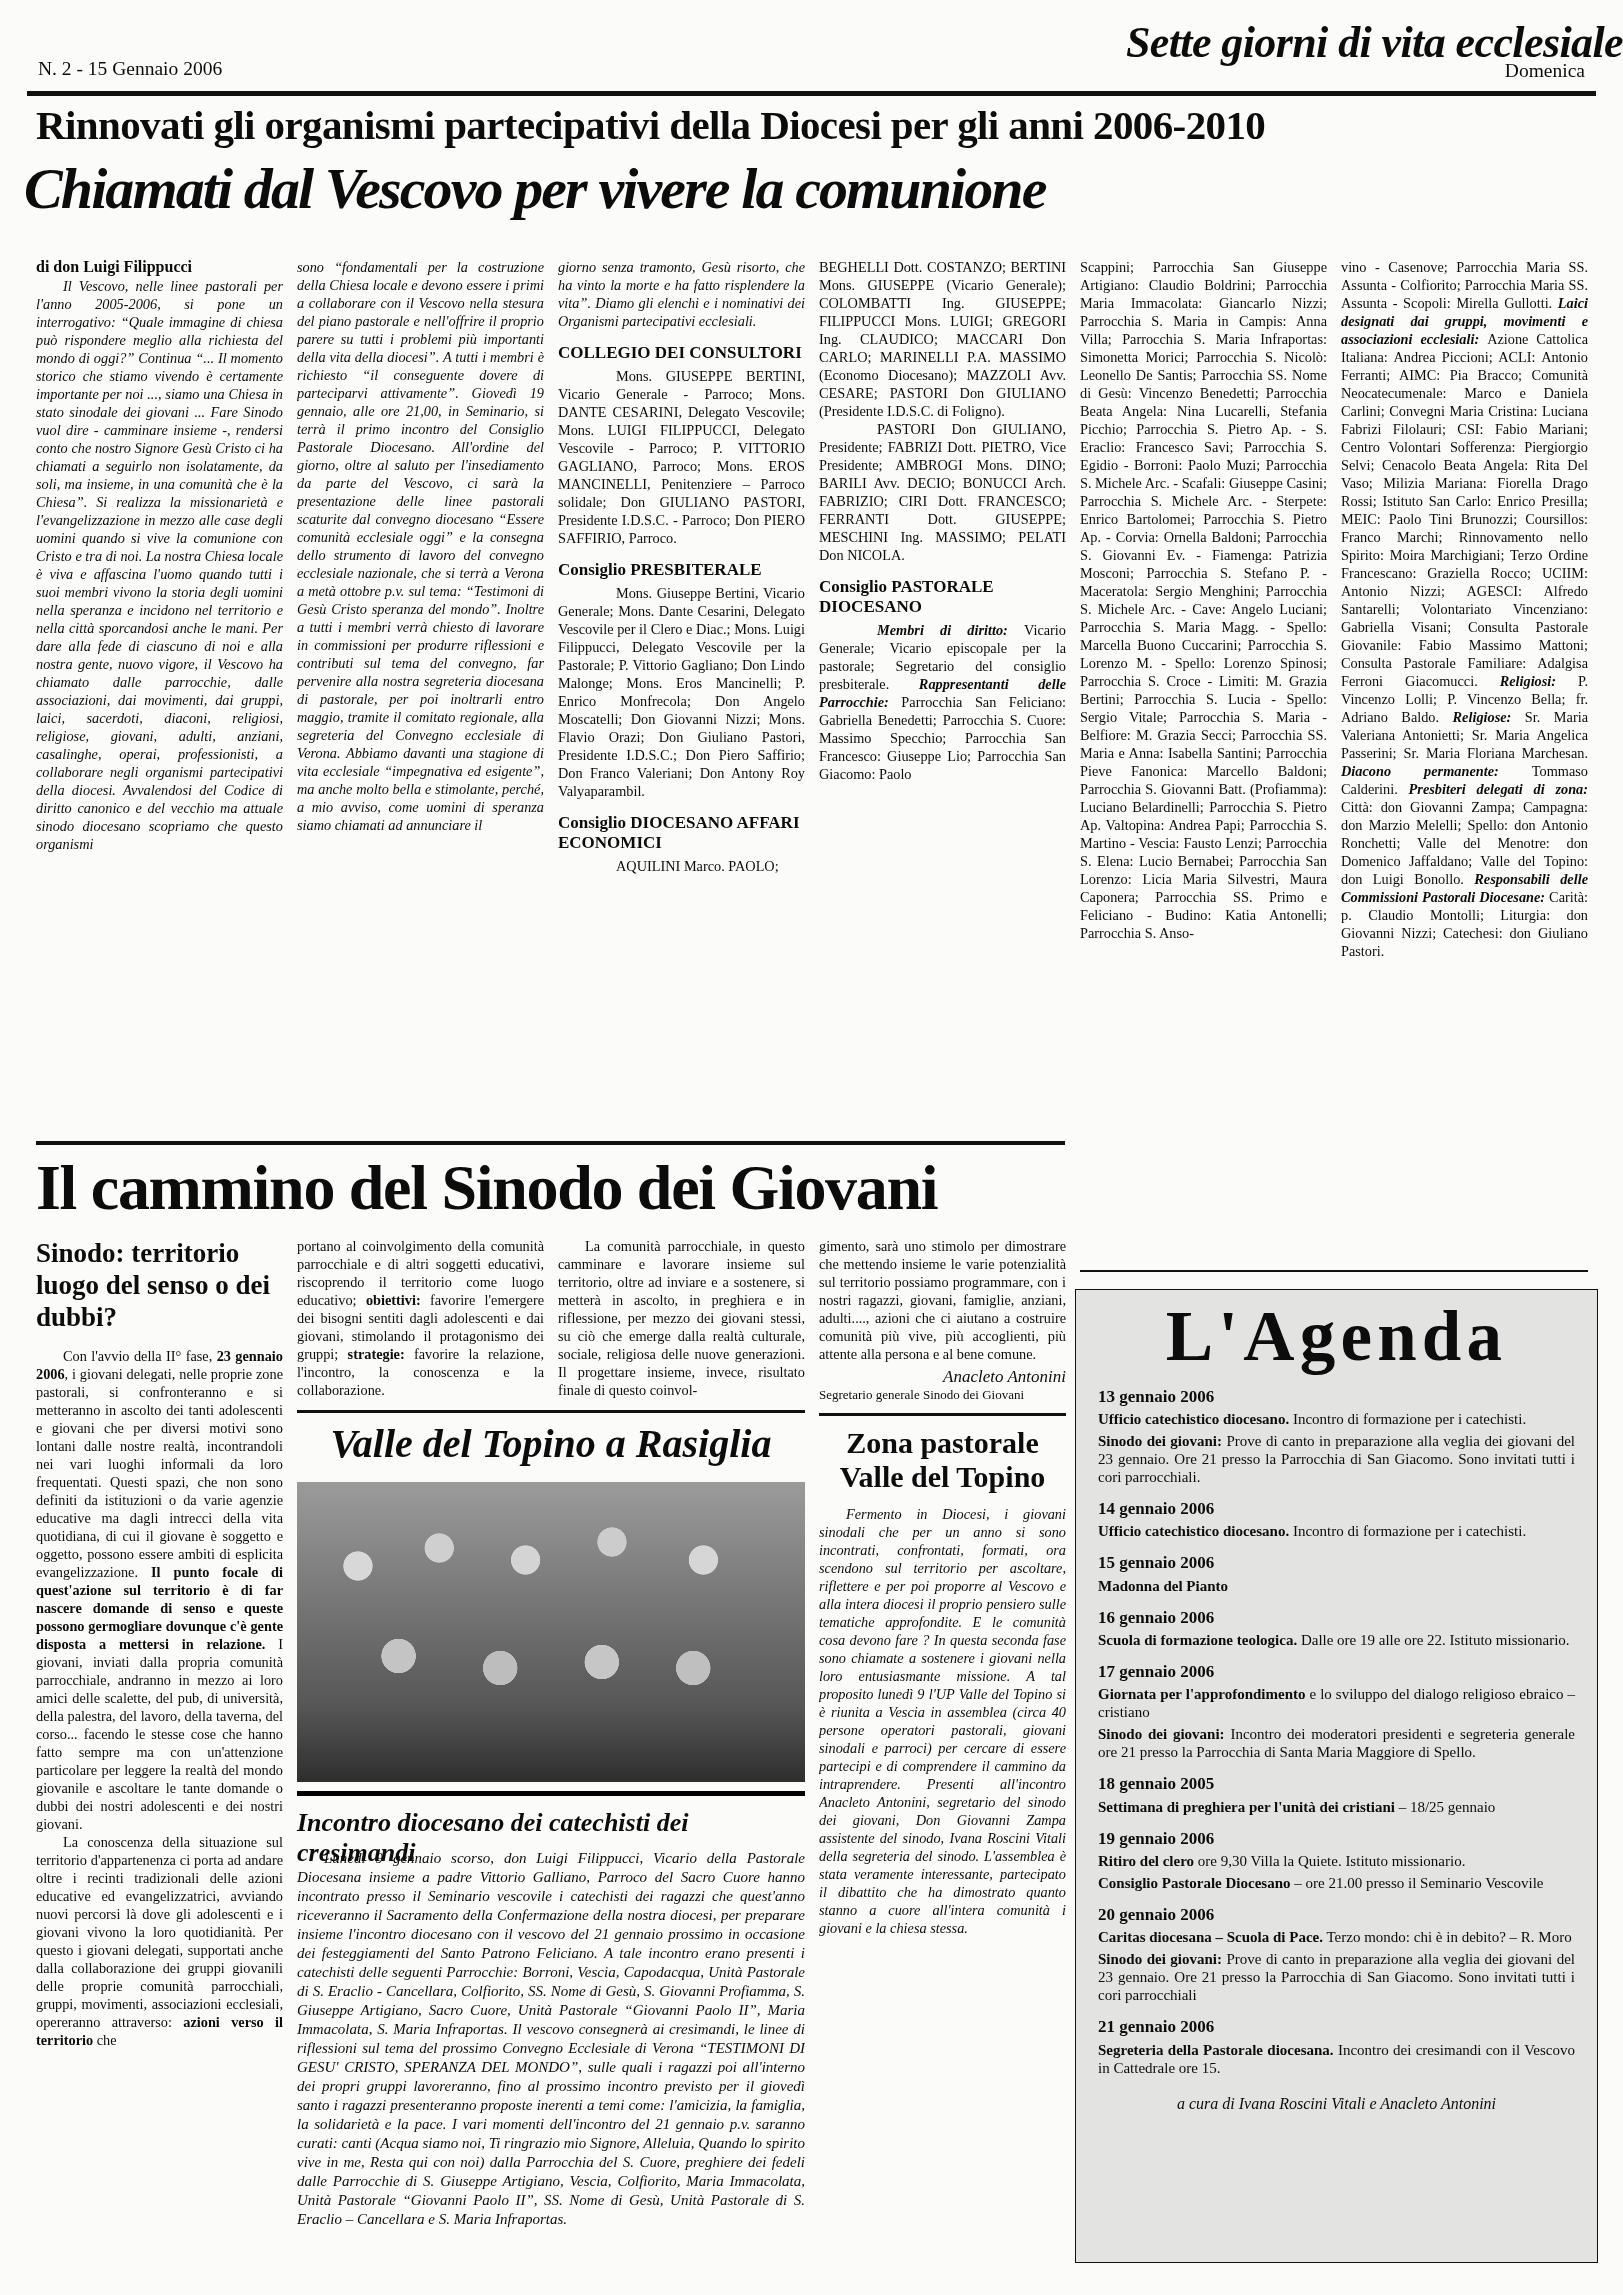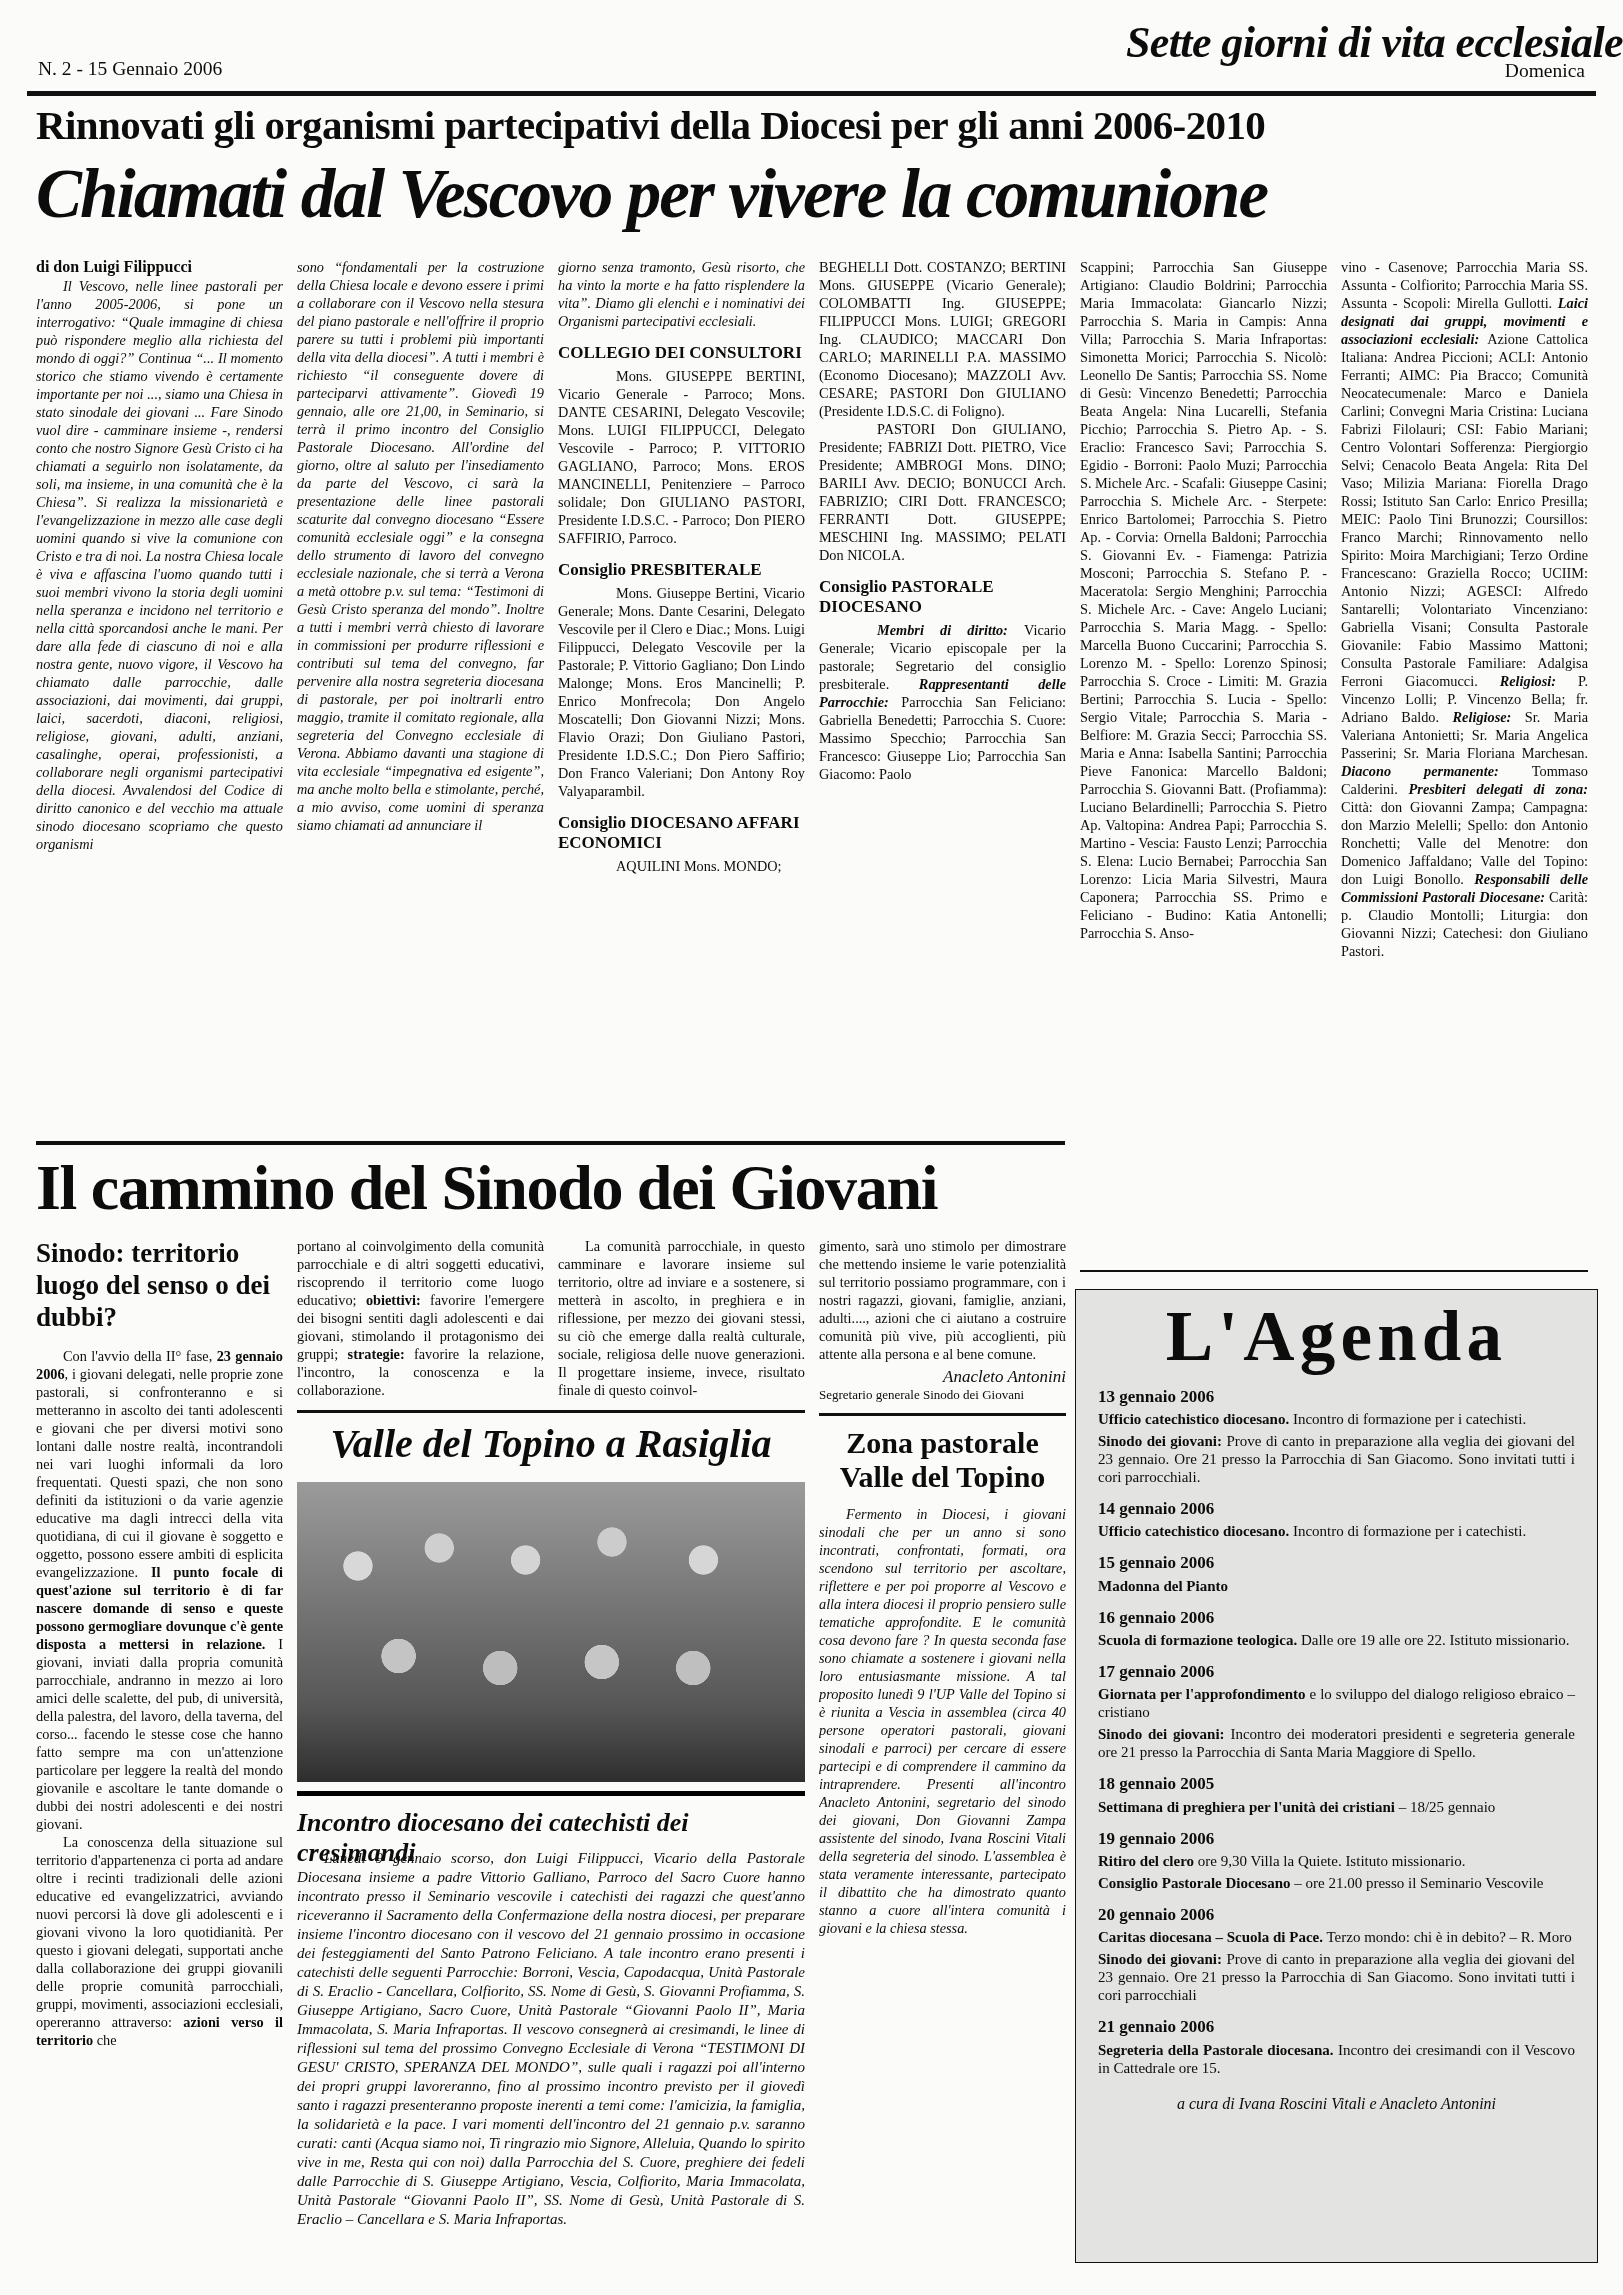--- a/index.html
+++ b/index.html
@@ -13,21 +13,21 @@
   .b{font-weight:bold}
   .bi{font-weight:bold;font-style:italic}
   
   .mast-issue{left:38px;top:58px;font-size:19.5px}
   .mast-title{left:0;right:0;top:17px;text-align:right;font-style:italic;font-weight:bold;font-size:44px;letter-spacing:-0.6px}
   .mast-day{right:38px;top:60px;font-size:19.5px}
   .rule{background:#111}
   .mast-rule{left:27px;width:1569px;top:91px;height:4.5px}
   
   .kicker{left:36px;top:101px;width:1552px;font-weight:bold;font-size:41px;letter-spacing:-0.6px;white-space:nowrap}
-  .main-title{left:36px;top:155px;width:1552px;font-style:italic;font-weight:bold;font-size:69px;letter-spacing:-1.9px;white-space:nowrap}
+  .main-title{left:24px;top:155px;width:1552px;font-style:italic;font-weight:bold;font-size:58px;letter-spacing:-1.9px;white-space:nowrap}
   
   .col{position:absolute;width:247px;top:258px;text-align:justify;overflow:hidden;
        font-size:14.3px;line-height:18px}
   .h1352{height:878px}.h1560{height:1013px}
   .ind{text-indent:27px}
   .bigind{text-indent:58px}
   h4.sec{font-size:17px;line-height:20px;font-weight:bold;margin:13px 0 3.9px;text-align:left}
   .byline{font-weight:bold;font-size:16px;text-align:left;margin-bottom:1.3px}
   
   .div-left{left:36px;top:1141px;width:1029px;height:3.9px}
@@ -87,21 +87,21 @@
   <p class="it">sono “fondamentali per la costruzione della Chiesa locale e devono essere i primi a collaborare con il Vescovo nella stesura del piano pastorale e nell'offrire il proprio parere su tutti i problemi più importanti della vita della diocesi”. A tutti i membri è richiesto “il conseguente dovere di parteciparvi attivamente”. Giovedì 19 gennaio, alle ore 21,00, in Seminario, si terrà il primo incontro del Consiglio Pastorale Diocesano. All'ordine del giorno, oltre al saluto per l'insediamento da parte del Vescovo, ci sarà la presentazione delle linee pastorali scaturite dal convegno diocesano “Essere comunità ecclesiale oggi” e la consegna dello strumento di lavoro del convegno ecclesiale nazionale, che si terrà a Verona a metà ottobre p.v. sul tema: “Testimoni di Gesù Cristo speranza del mondo”. Inoltre a tutti i membri verrà chiesto di lavorare in commissioni per produrre riflessioni e contributi sul tema del convegno, far pervenire alla nostra segreteria diocesana di pastorale, per poi inoltrarli entro maggio, tramite il comitato regionale, alla segreteria del Convegno ecclesiale di Verona. Abbiamo davanti una stagione di vita ecclesiale “impegnativa ed esigente”, ma anche molto bella e stimolante, perché, a mio avviso, come uomini di speranza siamo chiamati ad annunciare il</p>
 </div>
 
 <div class="col h1352" style="left:558px">
   <p class="it">giorno senza tramonto, Gesù risorto, che ha vinto la morte e ha fatto risplendere la vita”. Diamo gli elenchi e i nominativi dei Organismi partecipativi ecclesiali.</p>
   <h4 class="sec">COLLEGIO DEI CONSULTORI</h4>
   <p class="bigind">Mons. GIUSEPPE BERTINI, Vicario Generale - Parroco; Mons. DANTE CESARINI, Delegato Vescovile; Mons. LUIGI FILIPPUCCI, Delegato Vescovile - Parroco; P. VITTORIO GAGLIANO, Parroco; Mons. EROS MANCINELLI, Penitenziere – Parroco solidale; Don GIULIANO PASTORI, Presidente I.D.S.C. - Parroco; Don PIERO SAFFIRIO, Parroco.</p>
   <h4 class="sec">Consiglio PRESBITERALE</h4>
   <p class="bigind">Mons. Giuseppe Bertini, Vicario Generale; Mons. Dante Cesarini, Delegato Vescovile per il Clero e Diac.; Mons. Luigi Filippucci, Delegato Vescovile per la Pastorale; P. Vittorio Gagliano; Don Lindo Malonge; Mons. Eros Mancinelli; P. Enrico Monfrecola; Don Angelo Moscatelli; Don Giovanni Nizzi; Mons. Flavio Orazi; Don Giuliano Pastori, Presidente I.D.S.C.; Don Piero Saffirio; Don Franco Valeriani; Don Antony Roy Valyaparambil.</p>
   <h4 class="sec">Consiglio DIOCESANO AFFARI ECONOMICI</h4>
-  <p class="bigind">AQUILINI Mons. MONDO;</p>
+  <p class="bigind">AQUILINI Marco. PAOLO;</p>
 </div>
 
 <div class="col h1352" style="left:819px">
   <p>BEGHELLI Dott. COSTANZO; BERTINI Mons. GIUSEPPE (Vicario Generale); COLOMBATTI Ing. GIUSEPPE; FILIPPUCCI Mons. LUIGI; GREGORI Ing. CLAUDICO; MACCARI Don CARLO; MARINELLI P.A. MASSIMO (Economo Diocesano); MAZZOLI Avv. CESARE; PASTORI Don GIULIANO (Presidente I.D.S.C. di Foligno).</p>
   <p class="bigind">PASTORI Don GIULIANO, Presidente; FABRIZI Dott. PIETRO, Vice Presidente; AMBROGI Mons. DINO; BARILI Avv. DECIO; BONUCCI Arch. FABRIZIO; CIRI Dott. FRANCESCO; FERRANTI Dott. GIUSEPPE; MESCHINI Ing. MASSIMO; PELATI Don NICOLA.</p>
   <h4 class="sec">Consiglio PASTORALE DIOCESANO</h4>
   <p class="bigind"><span class="bi">Membri di diritto: </span><span>Vicario Generale; Vicario episcopale per la pastorale; Segretario del consiglio presbiterale. </span><span class="bi">Rappresentanti delle Parrocchie: </span><span>Parrocchia San Feliciano: Gabriella Benedetti; Parrocchia S. Cuore: Massimo Specchio; Parrocchia San Francesco: Giuseppe Lio; Parrocchia San Giacomo: Paolo</span></p>
 </div>
 
 <div class="col h1560" style="left:1080px">

